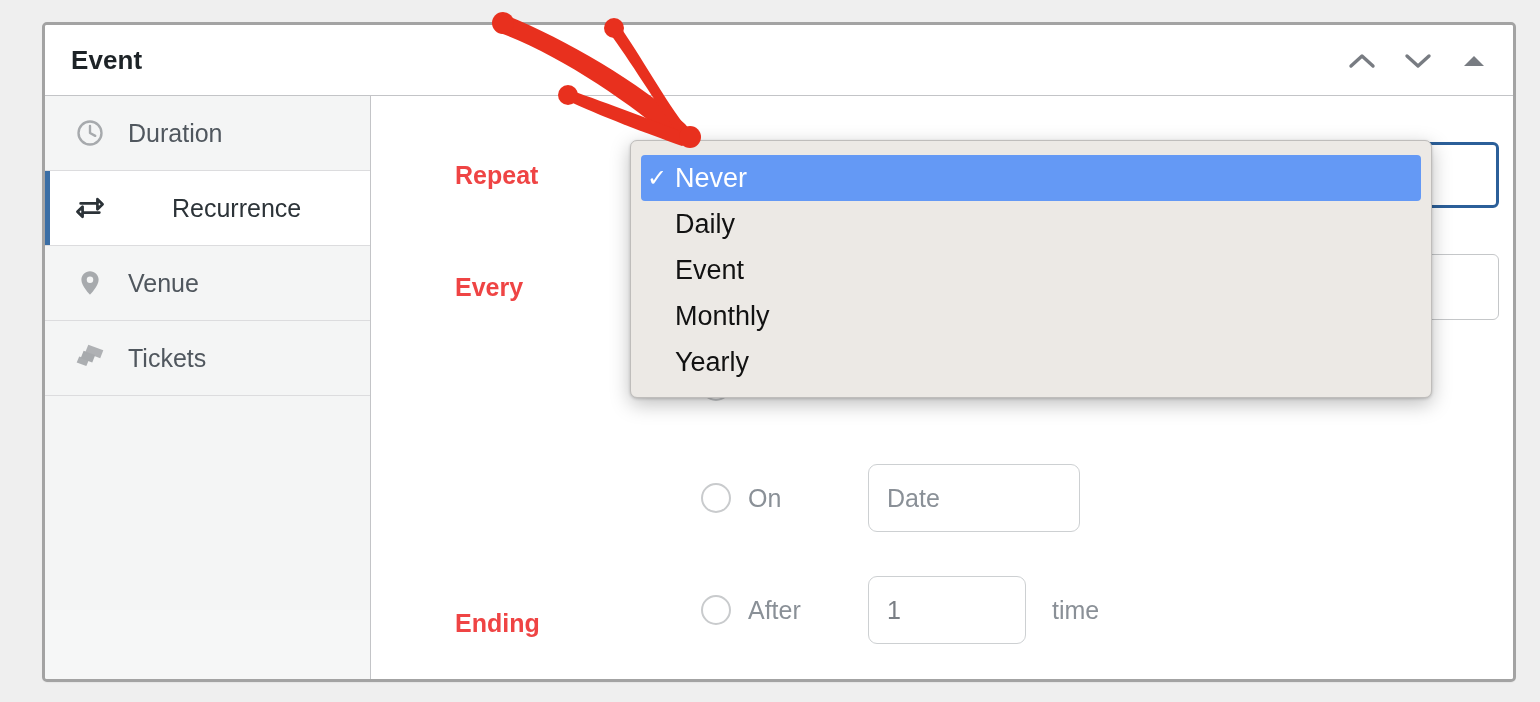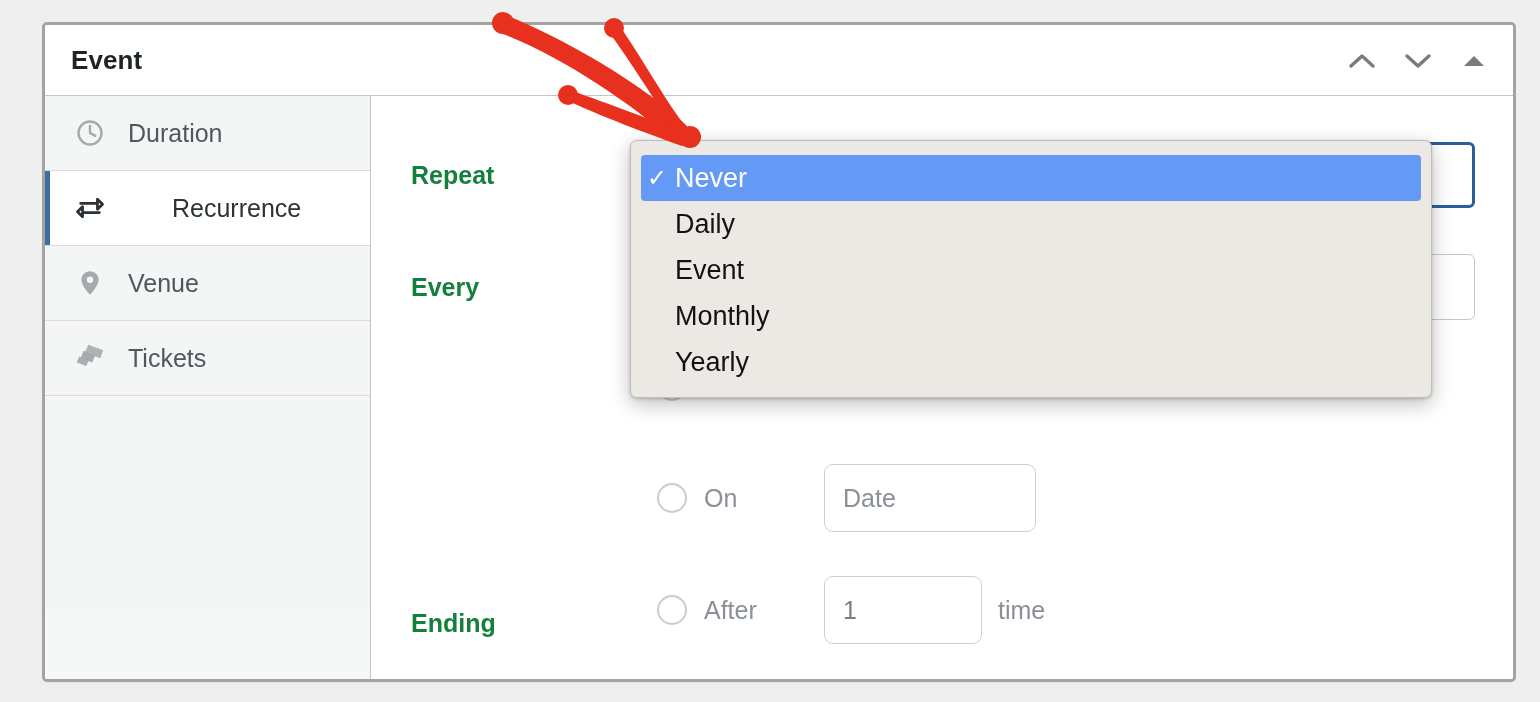--- a/index.html
+++ b/index.html
@@ -131,21 +131,22 @@
     display: flex;
     align-items: center;
     left: 40px;
     right: 14px;
   }
   .row-label {
     width: 246px;
     flex: 0 0 246px;
     font-size: 25px;
     font-weight: bold;
-    color: #15803d;
+    color: #ef4444;
+    margin-left: 44px;
   }
 
   .select-field {
     width: 818px;
     height: 66px;
     border: 3px solid #2b5f99;
     border-radius: 6px;
     background: #fff;
     display: flex;
     align-items: center;
@@ -206,21 +207,21 @@
     align-items: center;
     padding: 0 18px;
     font-size: 25px;
     color: #8a9097;
   }
   .inline-input.date { width: 212px; }
   .inline-input.times { width: 158px; color: #7a7f85; }
   .unit-label {
     font-size: 25px;
     color: #8a9097;
-    margin-left: 16px;
+    margin-left: 26px;
   }
 
   
   .dropdown {
     position: absolute;
     left: 630px;
     top: 140px;
     width: 802px;
     background: #ece9e5;
     border: 1px solid #bfbdbb;

